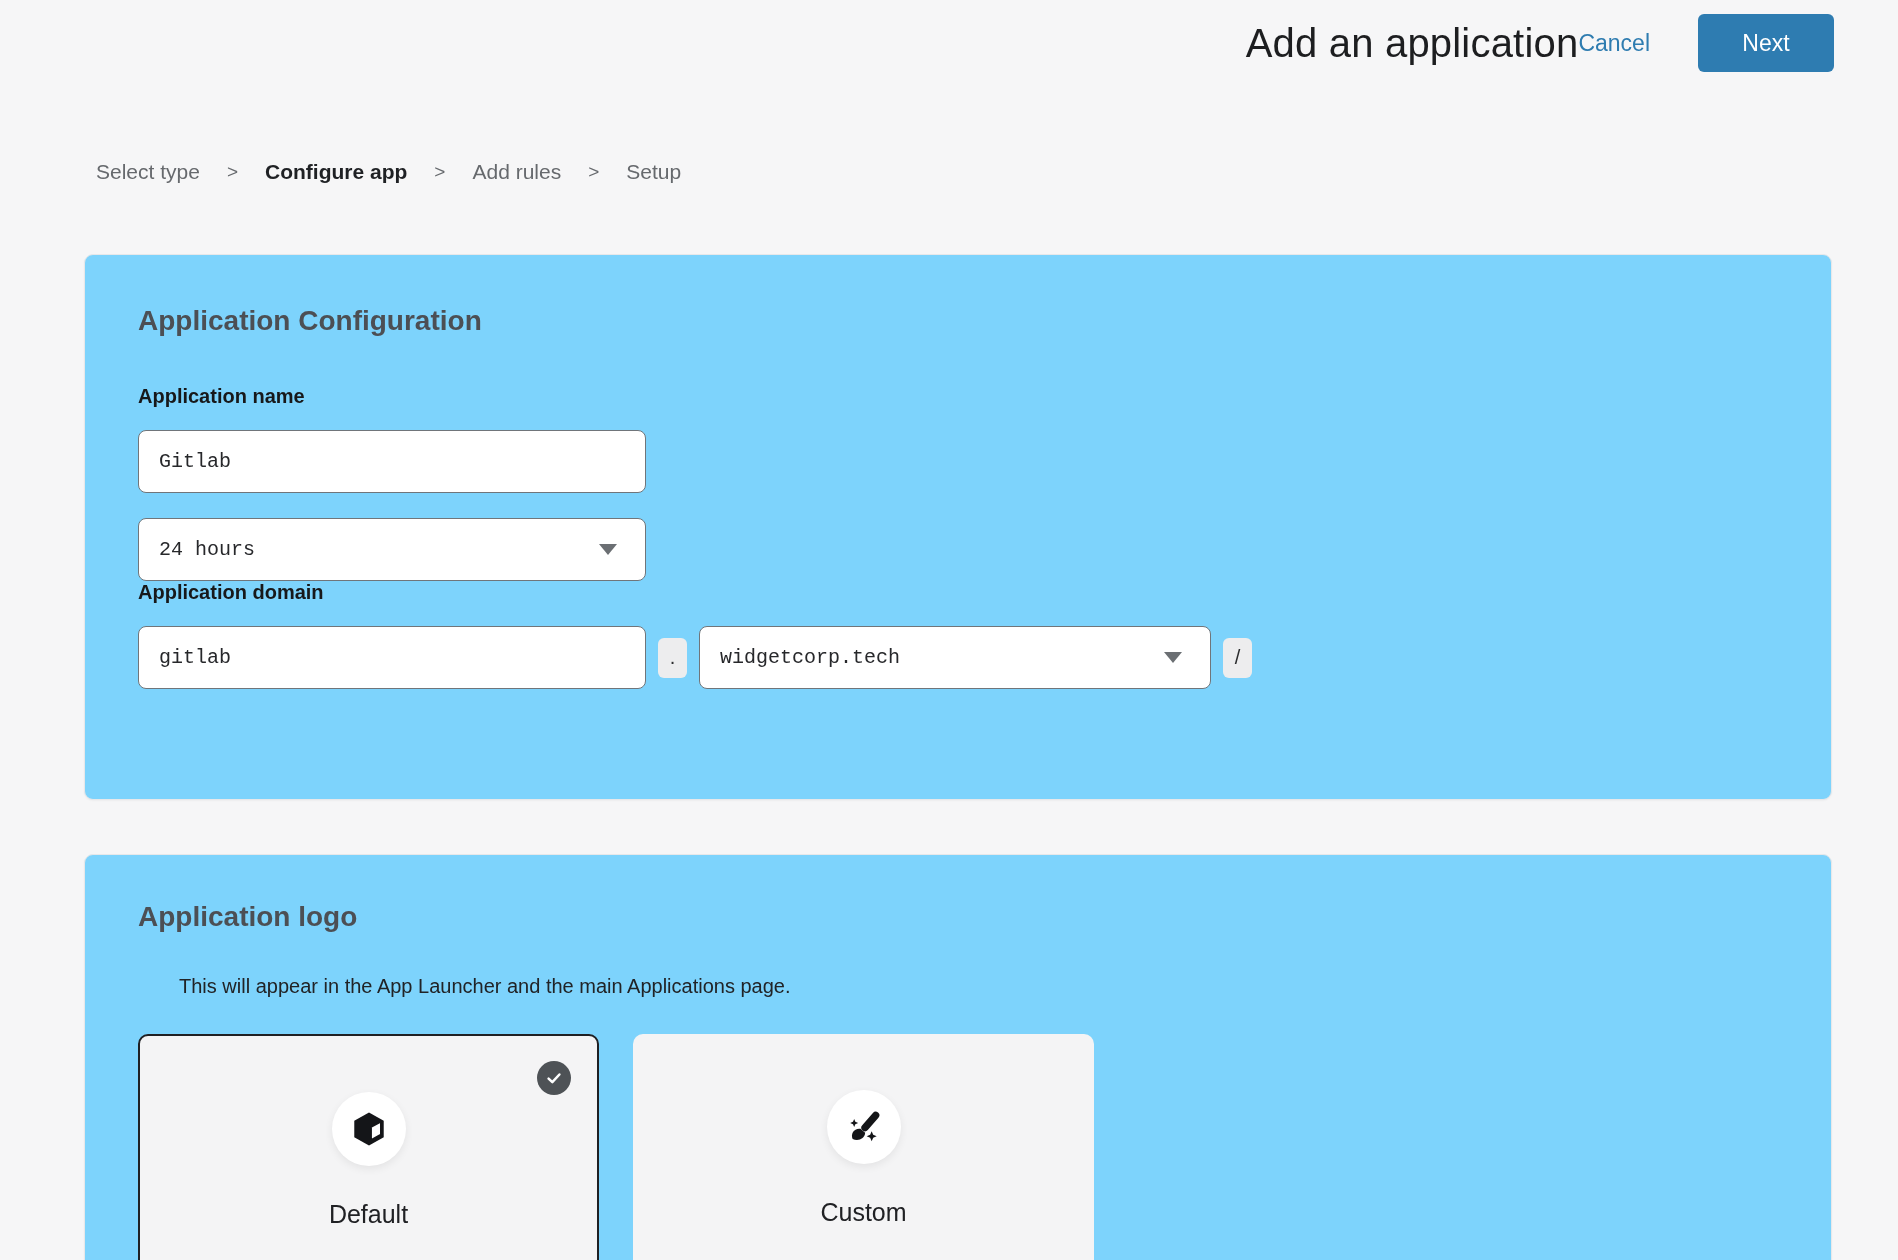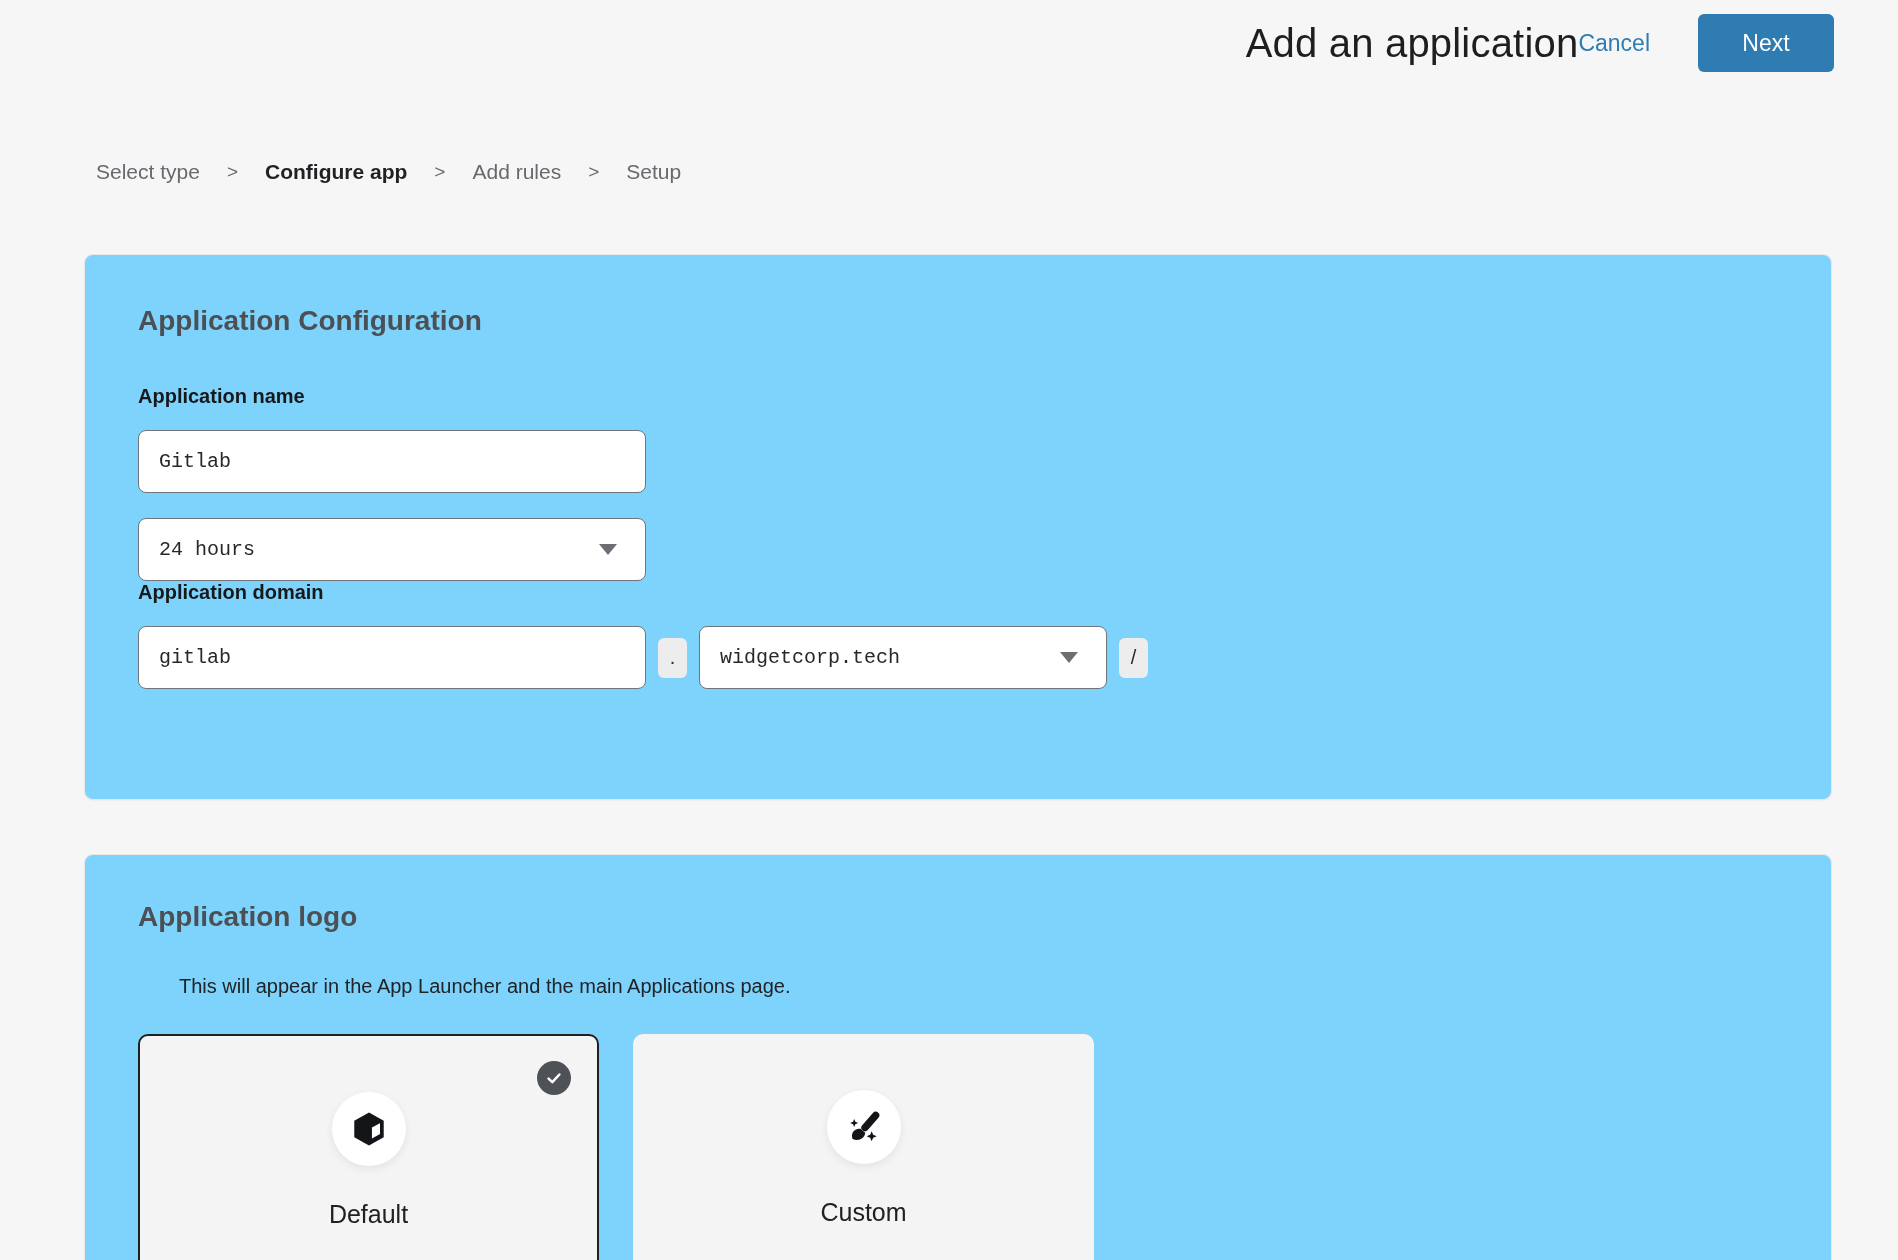--- a/index.html
+++ b/index.html
@@ -80,21 +80,21 @@
   }
   .domain-label { margin-top: 116px; }
   .domain-row { display: flex; align-items: center; margin-top: 22px; }
   .sep-chip {
     width: 29px; height: 40px;
     background: #ededee; border-radius: 6px;
     display: flex; align-items: center; justify-content: center;
     font-size: 20px; color: #2b2c2e;
     margin: 0 12px;
   }
-  .domain-select { width: 408px; }
+  .domain-select { width: 512px; }
   .path-input { width: 507px; }
   
   .card-desc { font-size: 20px; color: #212326; margin-top: 42px; margin-left: 41px; }
   .logo-tiles { display: flex; gap: 34px; margin-top: 36px; }
   .logo-tile {
     width: 461px; height: 290px;
     background: #f4f4f5;
     border-radius: 10px;
     position: relative;
     display: flex; flex-direction: column; align-items: center;

